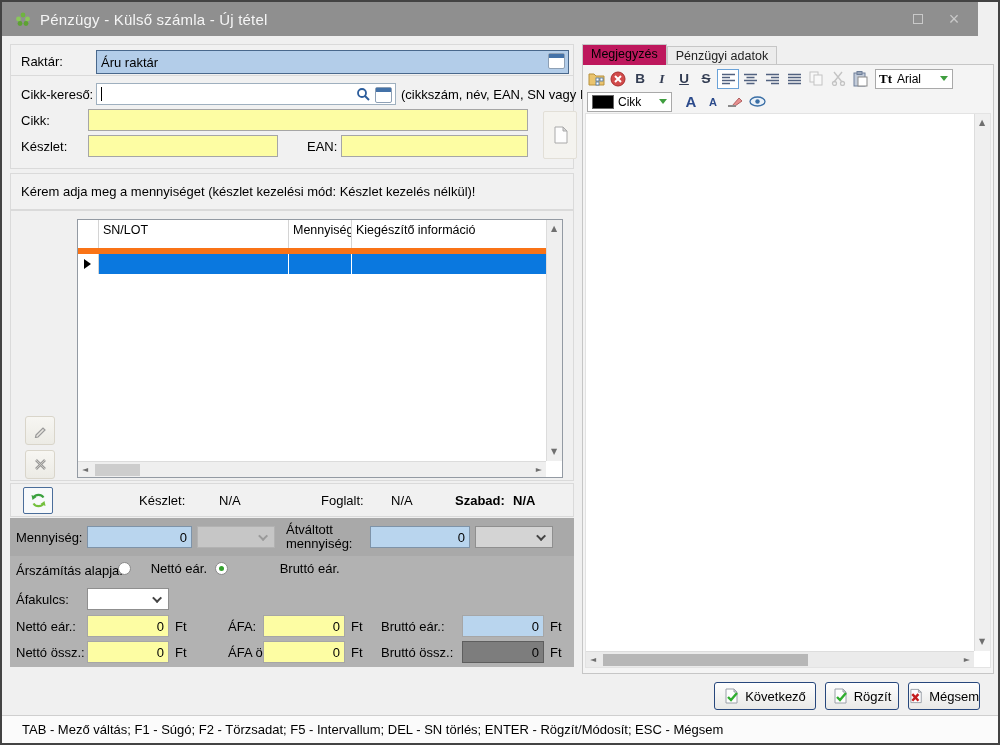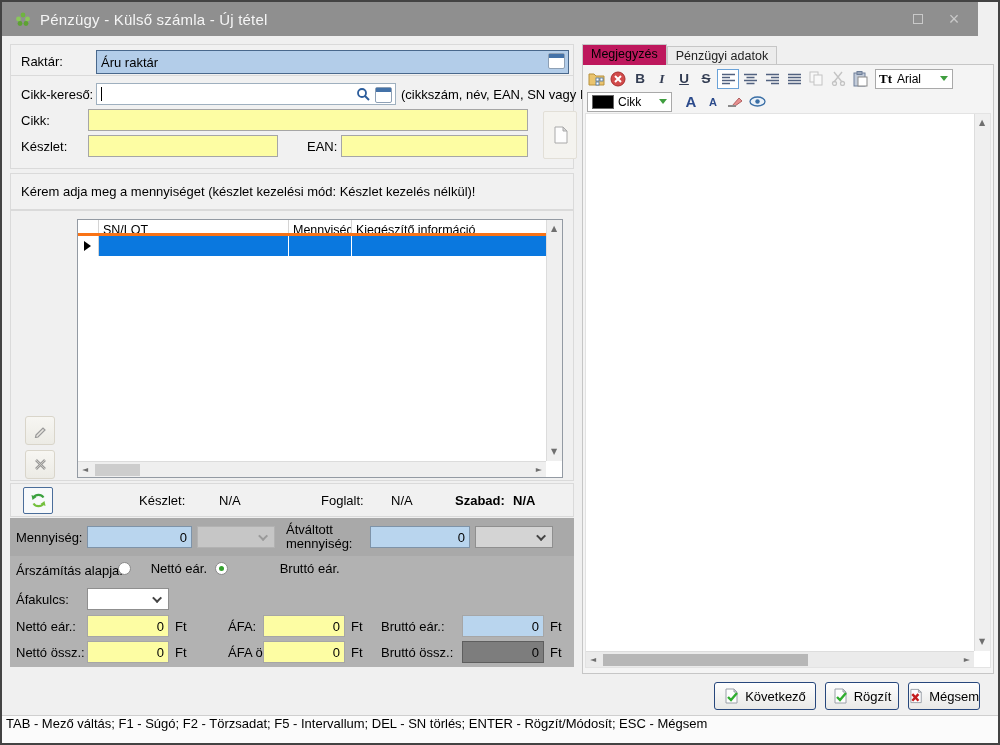--- a/index.html
+++ b/index.html
@@ -40,21 +40,21 @@
   .caret { position:absolute; left:4px; top:3px; width:1px; height:14px; background:#000; }
 
   .side-btn { position:absolute; width:30px; height:29px; border:1px solid #d9d5ca; border-radius:3px;
               background:linear-gradient(#f7f6f2,#ecebe5); display:flex; align-items:center; justify-content:center; }
   .doc-btn { position:absolute; left:532px; top:35px; width:34px; height:48px; border:1px solid #e2dfd7;
              border-radius:2px; background:#f4f3ef; display:flex; align-items:center; justify-content:center; }
 
   
   .sn-table { position:absolute; left:75px; top:217px; width:486px; height:259px; background:#fff;
               border:1px solid #939aa3; }
-  .thead { display:flex; height:16px; border-bottom:3px solid #f97316; font-size:12.5px; }
+  .thead { display:flex; height:34px; border-bottom:6px solid #f97316; font-size:12.5px; }
   .thead .c { border-right:1px solid #d4d4d4; padding:3px 0 0 4px; overflow:hidden; white-space:nowrap; }
   .c-mark { width:21px; }
   .c-sn { width:190px; }
   .c-qty { width:63px; }
   .c-info { flex:1; }
   .trow-sel { display:flex; height:20px; }
   .trow-sel .mark { width:21px; background:#fff; border-right:1px solid #d4d4d4; position:relative; }
   .row-tri { position:absolute; left:6px; top:5px; width:0; height:0; border-left:7px solid #000;
              border-top:5px solid transparent; border-bottom:5px solid transparent; }
   .trow-sel .b { background:#0a78df; border-right:1px solid #fff; }
@@ -99,21 +99,21 @@
 
   .editor { position:absolute; left:2px; top:48px; right:2px; bottom:5px; background:#fff; border:1px solid #e3e3e3; }
   .ed-vscroll { position:absolute; right:0; top:0; width:16px; bottom:16px; background:#efefef; border-left:1px solid #ddd; }
   .ed-hscroll { position:absolute; left:0; right:16px; bottom:0; height:16px; background:#ebebeb; border-top:1px solid #ddd; }
 
   
   .btn { position:absolute; top:680px; height:28px; border:1px solid #27477c; border-radius:3px;
          background:linear-gradient(#fefefe,#e9e9e7); display:flex; align-items:center; justify-content:center;
          gap:6px; font-size:13px; }
   .statusbar { position:absolute; left:0; top:713px; width:996px; height:28px; background:#fbfbfb;
-               border-top:1px solid #cfcfcf; display:flex; align-items:flex-start; padding-left:4px; font-size:13px; }
+               border-top:1px solid #cfcfcf; display:flex; align-items:center; padding-left:20px; font-size:13px; }
 </style>
 </head>
 <body>
 
 <div id="app">
 
   <div class="titlebar">
     <svg class="app-ic" viewBox="0 0 18 18">
       <circle cx="9" cy="5" r="2.4" fill="#6fb43f"></circle>
       <circle cx="4.5" cy="9" r="2.4" fill="#8ac75a"></circle>

